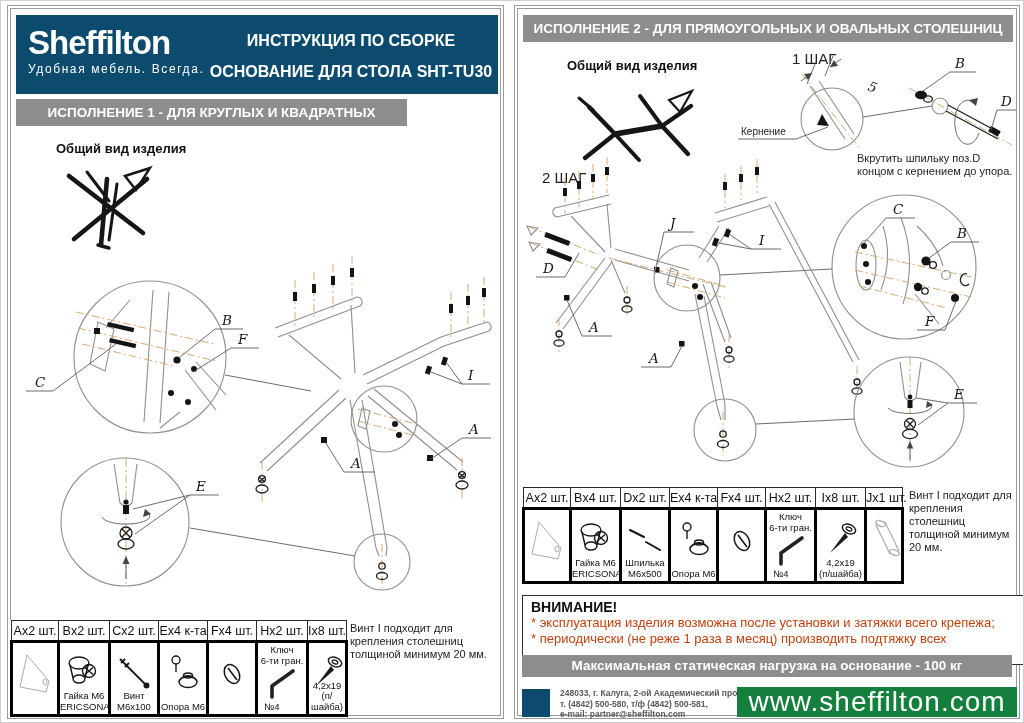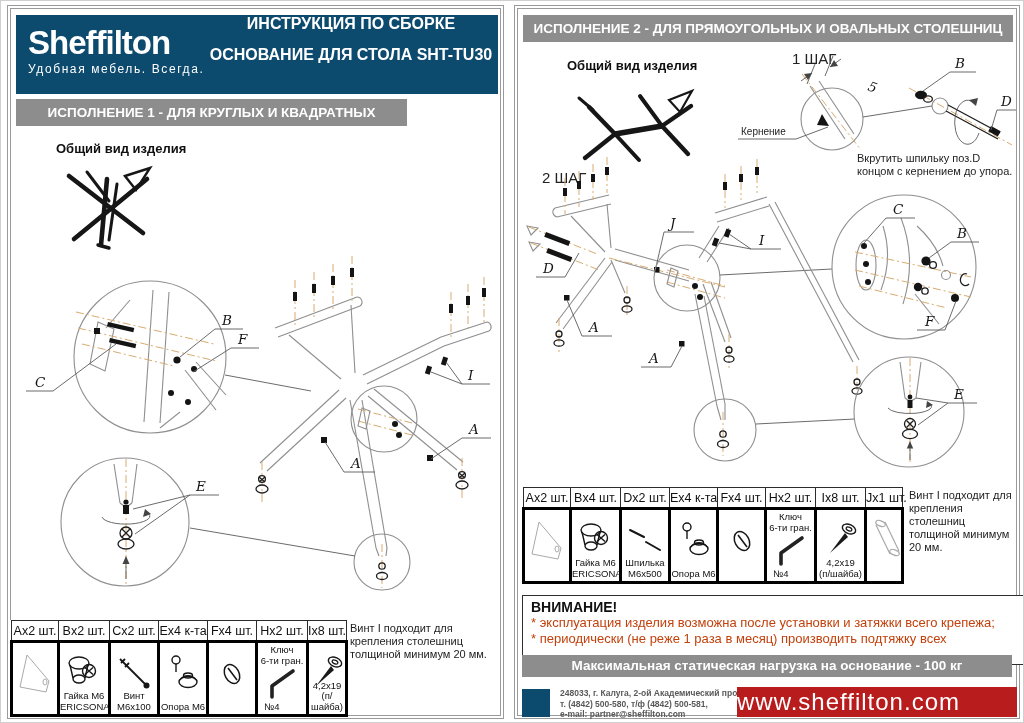--- a/index.html
+++ b/index.html
@@ -7,21 +7,21 @@
           font-family:"Liberation Sans",sans-serif;border:1px solid #cfcfcf;box-sizing:border-box}
   .sheet{position:absolute;background:#fff;border:1px solid #9a9a9a;box-sizing:border-box}
   .frame{position:absolute;inset:2px;border:1px solid #9a9a9a;pointer-events:none}
   .graybox{position:absolute;background:#0c4a6e;box-sizing:border-box}
   .bar{position:absolute;background:#8d8d8d;color:#fff;font-weight:bold;font-size:13.5px;
        text-align:center;box-sizing:border-box}
   .logo-name{font-weight:bold;font-size:33px;color:#fff;letter-spacing:-1px;line-height:34px}
   .logo-tag{font-size:12px;color:#fff;letter-spacing:1.6px;margin-top:2px}
   .hdr-titles{position:absolute;left:185px;top:0;width:300px;height:100%;color:#fff;
               font-weight:bold;font-size:16px;text-align:center}
-  .hdr-titles .t1{}
+  .hdr-titles .t1{margin-top:17px}
   .hdr-titles .t2{margin-top:13px}
   .lbl-bold{position:absolute;font-weight:bold;font-size:13px;color:#101010}
   .steplbl{position:absolute;font-size:15px;color:#222}
   .note{position:absolute;font-size:11px;line-height:13px;color:#1d1d1d}
   .fig{position:absolute}
   .oln{stroke:#8f8f8f;fill:none;stroke-width:1.1}
   .blk{stroke:#1d1d1d;fill:none;stroke-width:1.3}
   .tan{stroke:#d8ab70;fill:none;stroke-width:1;stroke-dasharray:8 3 2 3}
   .cl{stroke:#5a5a5a;fill:none;stroke-width:0.9}
   .co{font:italic 13.5px "DejaVu Serif",serif;fill:#141414}
@@ -33,22 +33,22 @@
   .plabel{position:absolute;left:0;right:0;bottom:2px;font-size:9.5px;line-height:10.5px;color:#111}
   .ptop{position:absolute;left:0;right:0;top:2px;font-size:9.5px;line-height:10.5px;color:#111}
   .picon{position:absolute;left:50%;top:4px;transform:translateX(-50%)}
   .picon.mid{top:8px}
   .picon.hk{top:22px}
   .warn{position:absolute;border:1px solid #2e2e2e;background:#fff;padding:3px 8px;box-sizing:border-box}
   .warn .t{font-weight:bold;font-size:14px;color:#101010}
   .warn .l{font-size:13px;line-height:16px;color:#c2410c}
   .warn .l.ind{padding-left:9px}
   .addr{position:absolute;font-size:8.5px;font-weight:bold;line-height:10.5px;color:#595959}
-  .webbox{position:absolute;background:#b91c1c;color:#fff;
-          font-size:24px;letter-spacing:1px;font-weight:normal}
+  .webbox{position:absolute;background:#15803d;color:#fff;text-align:center;
+          font-size:28px;letter-spacing:1px;font-weight:normal}
 </style>
 </head>
 <body>
 
 <div class="canvas">
 
   <div class="sheet" style="left:6px;top:4px;width:497px;height:714px">
     <div class="frame"></div>
 
     <div class="graybox" style="left:8px;top:9px;width:482px;height:79px">

